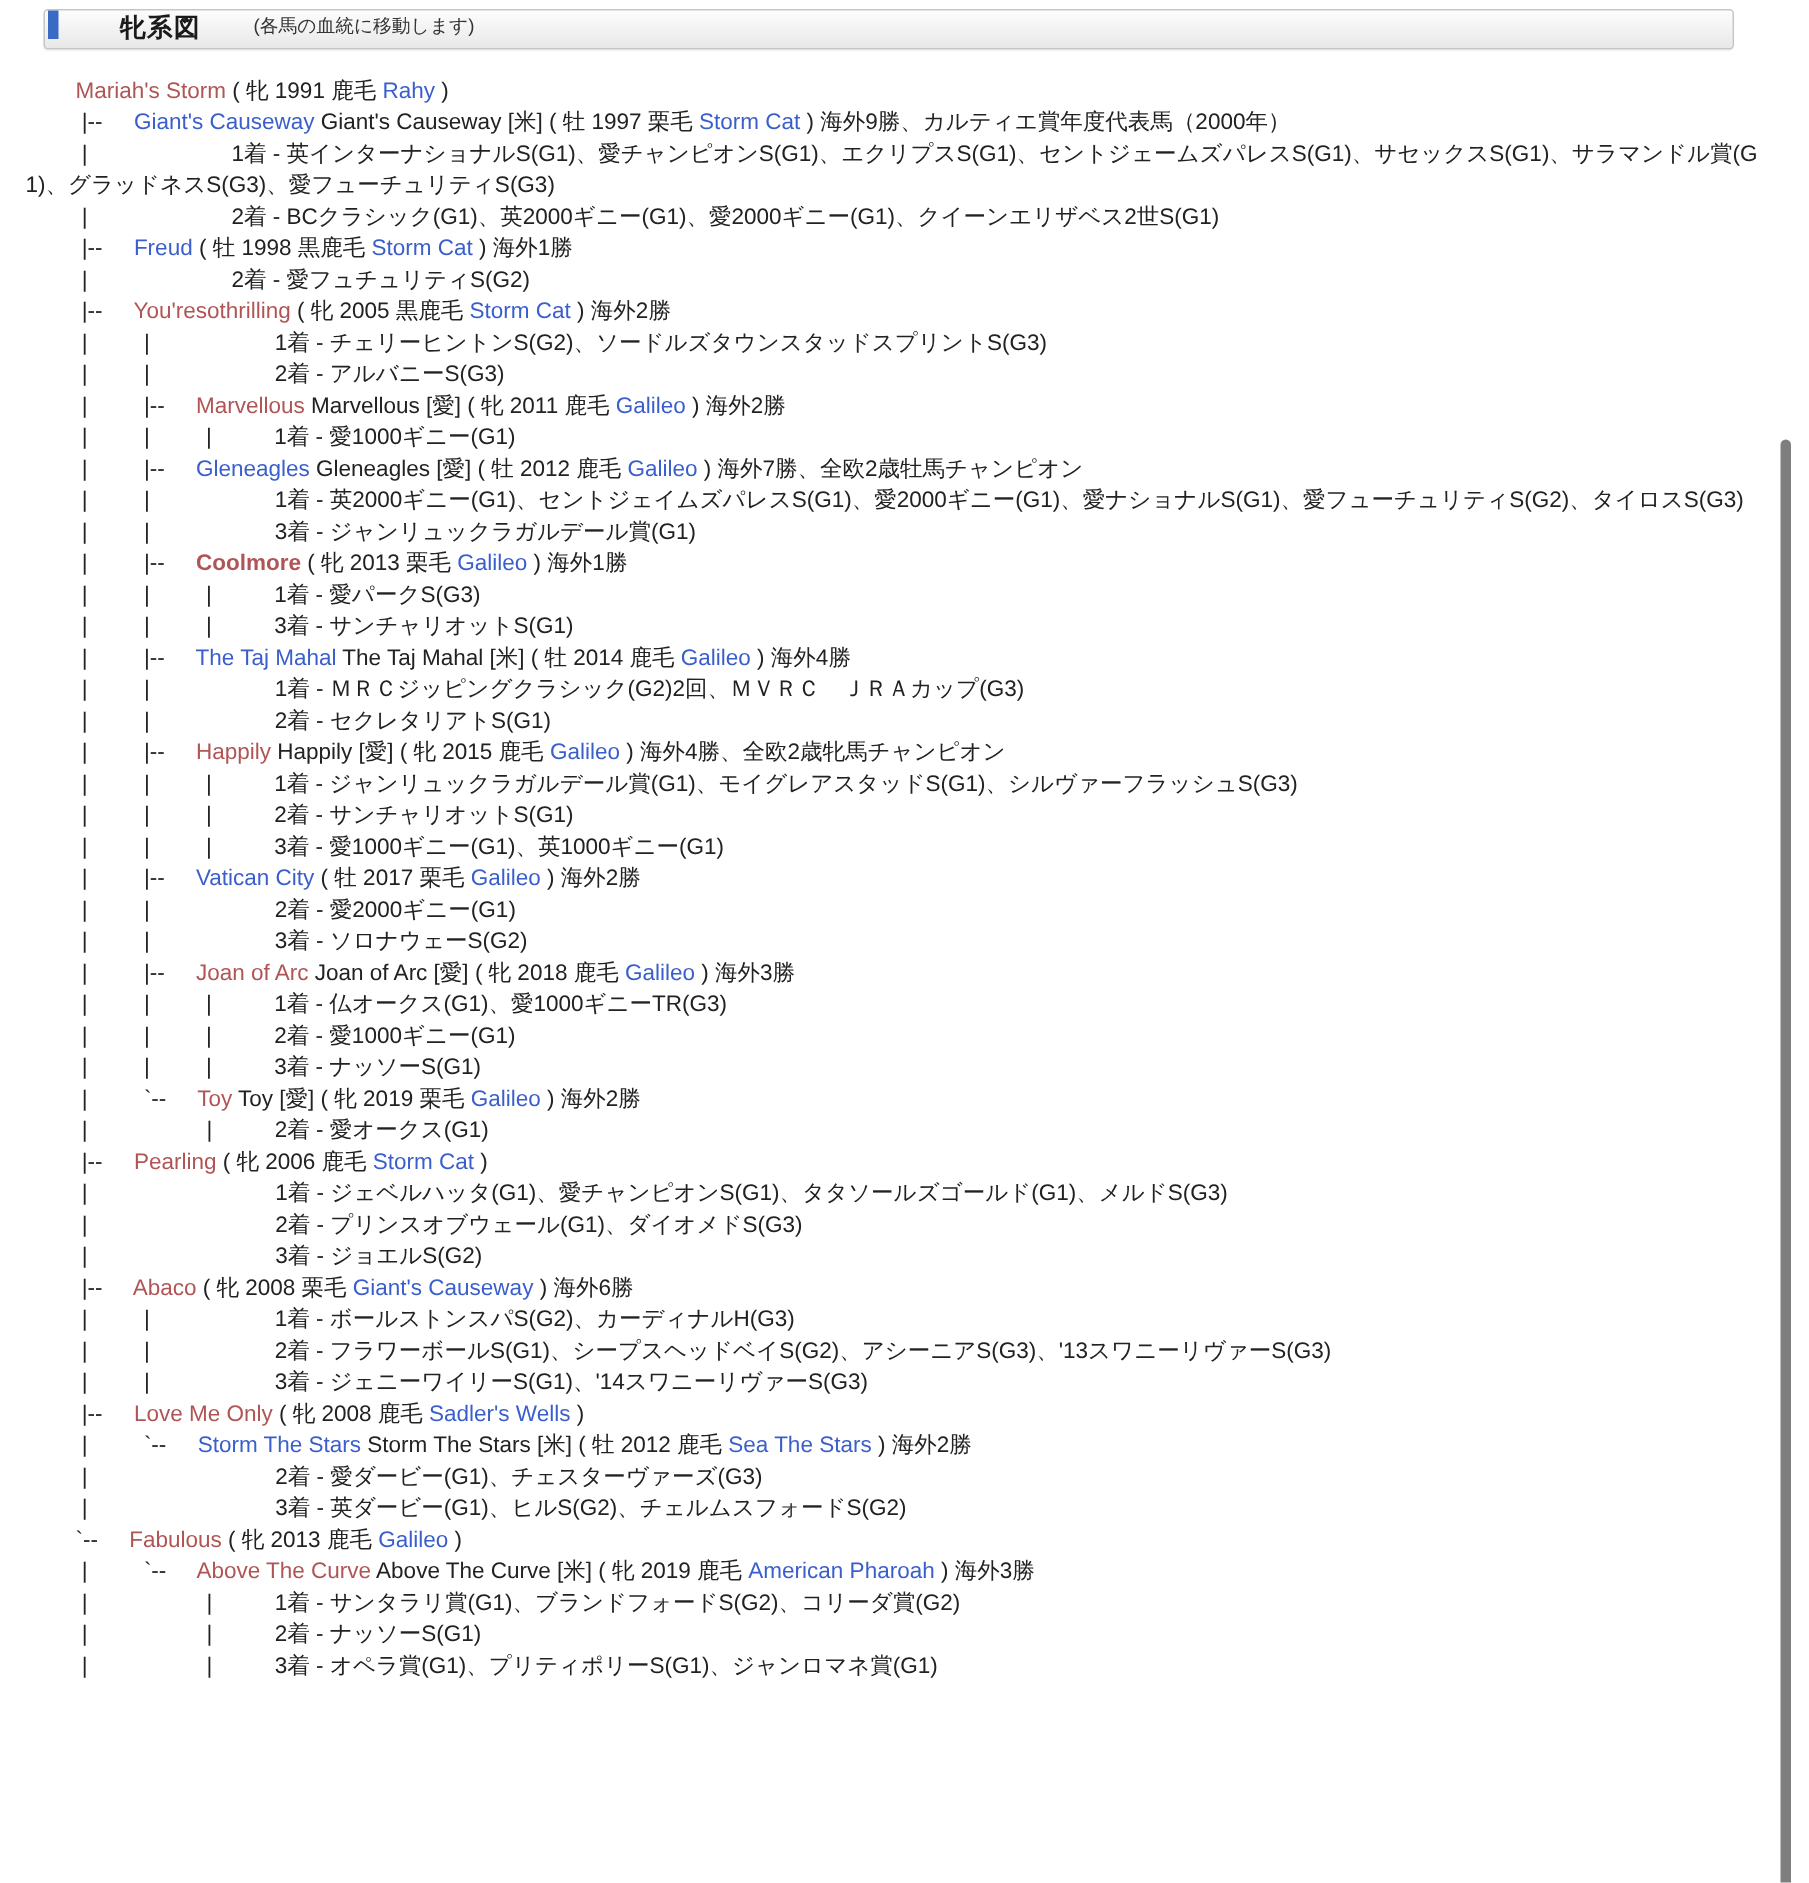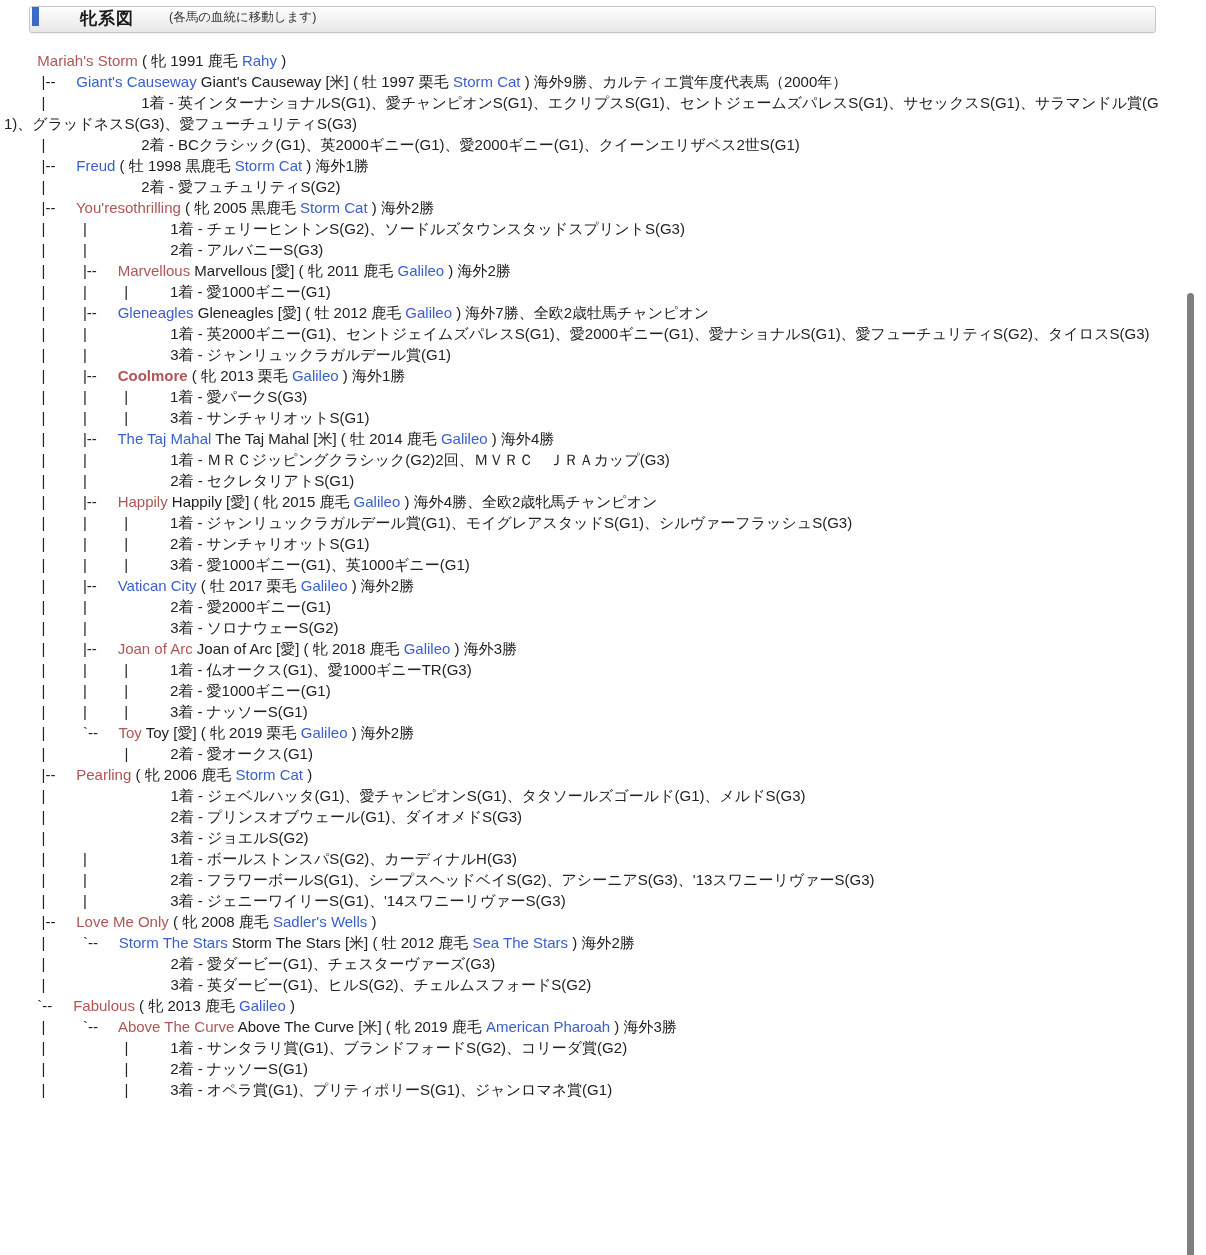--- a/index.html
+++ b/index.html
@@ -14,21 +14,21 @@
     background:linear-gradient(#fdfdfd,#e8e8e8);
     display:flex;align-items:flex-start;
     padding:0 8px 0 2px;
     box-shadow:0 1px 1px rgba(0,0,0,.06);
     gap:32px;
   }
   .accent{width:7px;height:19px;background:#3a6bc4;margin-right:9px;}
   .hd-title{font-size:17px;font-weight:bold;color:#1a1a1a;letter-spacing:1px;}
   .hd-sub{font-size:12.5px;color:#333;margin-left:3px;padding-top:2px;}
   .tree{
-    margin-top:17px;padding-left:4px;padding-right:22px;
+    margin-top:17px;padding-left:17px;padding-right:22px;
     font-size:15px;line-height:21px;
   }
   .line{white-space:pre-wrap;word-break:break-all;}
   .pre{color:#222;}
   .t{color:#222;}
   .lr{color:#b05555;cursor:pointer;}
   .lb{color:#3a5fcc;cursor:pointer;}
   .bold{font-weight:bold;}
   .scroll-thumb{
     position:absolute;top:293px;left:1187px;width:7px;height:970px;
@@ -75,20 +75,21 @@
     <div class="line"><span class="pre">         |         |--     </span><span class="lr">Joan of Arc</span><span class="t"> Joan of Arc [愛] ( 牝 2018 鹿毛 </span><span class="lb">Galileo</span><span class="t"> ) 海外3勝</span></div>
     <div class="line"><span class="pre">         |         |         |          </span><span class="t">1着 - 仏オークス(G1)、愛1000ギニーTR(G3)</span></div>
     <div class="line"><span class="pre">         |         |         |          </span><span class="t">2着 - 愛1000ギニー(G1)</span></div>
     <div class="line"><span class="pre">         |         |         |          </span><span class="t">3着 - ナッソーS(G1)</span></div>
     <div class="line"><span class="pre">         |         `--     </span><span class="lr">Toy</span><span class="t"> Toy [愛] ( 牝 2019 栗毛 </span><span class="lb">Galileo</span><span class="t"> ) 海外2勝</span></div>
     <div class="line"><span class="pre">         |                   |          </span><span class="t">2着 - 愛オークス(G1)</span></div>
     <div class="line"><span class="pre">         |--     </span><span class="lr">Pearling</span><span class="t"> ( 牝 2006 鹿毛 </span><span class="lb">Storm Cat</span><span class="t"> )</span></div>
     <div class="line"><span class="pre">         |                              </span><span class="t">1着 - ジェベルハッタ(G1)、愛チャンピオンS(G1)、タタソールズゴールド(G1)、メルドS(G3)</span></div>
     <div class="line"><span class="pre">         |                              </span><span class="t">2着 - プリンスオブウェール(G1)、ダイオメドS(G3)</span></div>
     <div class="line"><span class="pre">         |                              </span><span class="t">3着 - ジョエルS(G2)</span></div>
+    <div class="line"><span class="pre">         |--     </span><span class="lr">Abaco</span><span class="t"> ( 牝 2008 栗毛 </span><span class="lb">Giant's Causeway</span><span class="t"> ) 海外6勝</span></div>
     <div class="line"><span class="pre">         |         |                    </span><span class="t">1着 - ボールストンスパS(G2)、カーディナルH(G3)</span></div>
     <div class="line"><span class="pre">         |         |                    </span><span class="t">2着 - フラワーボールS(G1)、シープスヘッドベイS(G2)、アシーニアS(G3)、'13スワニーリヴァーS(G3)</span></div>
     <div class="line"><span class="pre">         |         |                    </span><span class="t">3着 - ジェニーワイリーS(G1)、'14スワニーリヴァーS(G3)</span></div>
     <div class="line"><span class="pre">         |--     </span><span class="lr">Love Me Only</span><span class="t"> ( 牝 2008 鹿毛 </span><span class="lb">Sadler's Wells</span><span class="t"> )</span></div>
     <div class="line"><span class="pre">         |         `--     </span><span class="lb">Storm The Stars</span><span class="t"> Storm The Stars [米] ( 牡 2012 鹿毛 </span><span class="lb">Sea The Stars</span><span class="t"> ) 海外2勝</span></div>
     <div class="line"><span class="pre">         |                              </span><span class="t">2着 - 愛ダービー(G1)、チェスターヴァーズ(G3)</span></div>
     <div class="line"><span class="pre">         |                              </span><span class="t">3着 - 英ダービー(G1)、ヒルS(G2)、チェルムスフォードS(G2)</span></div>
     <div class="line"><span class="pre">        `--     </span><span class="lr">Fabulous</span><span class="t"> ( 牝 2013 鹿毛 </span><span class="lb">Galileo</span><span class="t"> )</span></div>
     <div class="line"><span class="pre">         |         `--     </span><span class="lr">Above The Curve</span><span class="t"> Above The Curve [米] ( 牝 2019 鹿毛 </span><span class="lb">American Pharoah</span><span class="t"> ) 海外3勝</span></div>
     <div class="line"><span class="pre">         |                   |          </span><span class="t">1着 - サンタラリ賞(G1)、ブランドフォードS(G2)、コリーダ賞(G2)</span></div>

